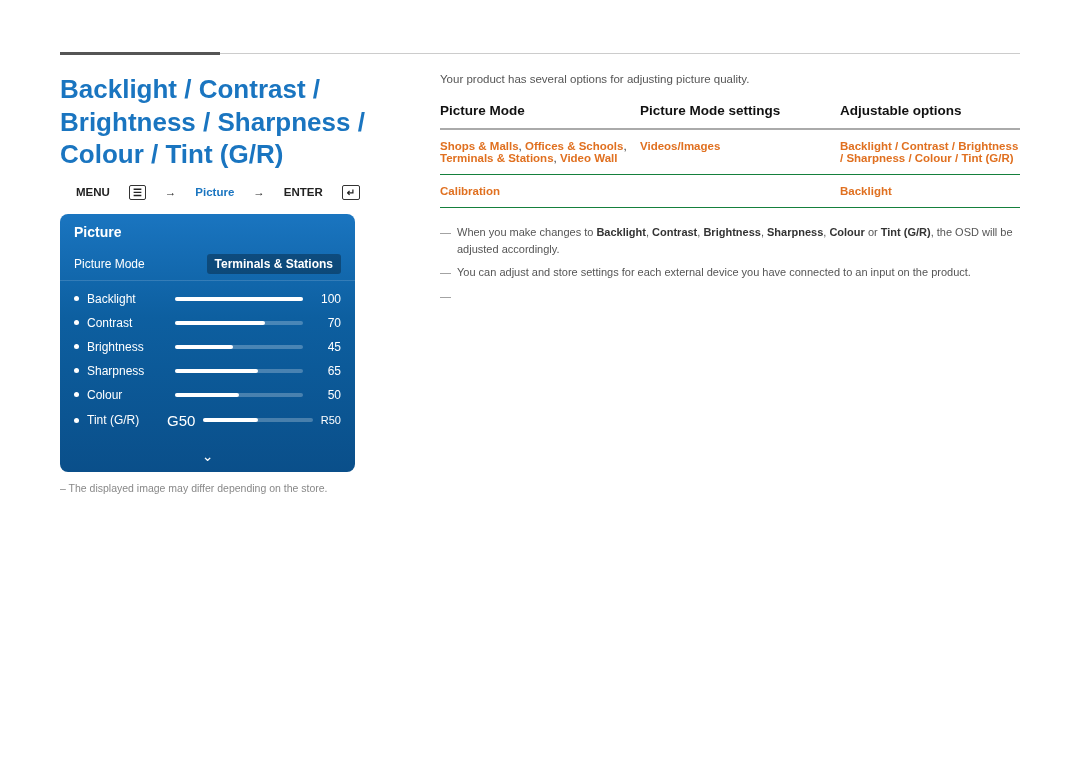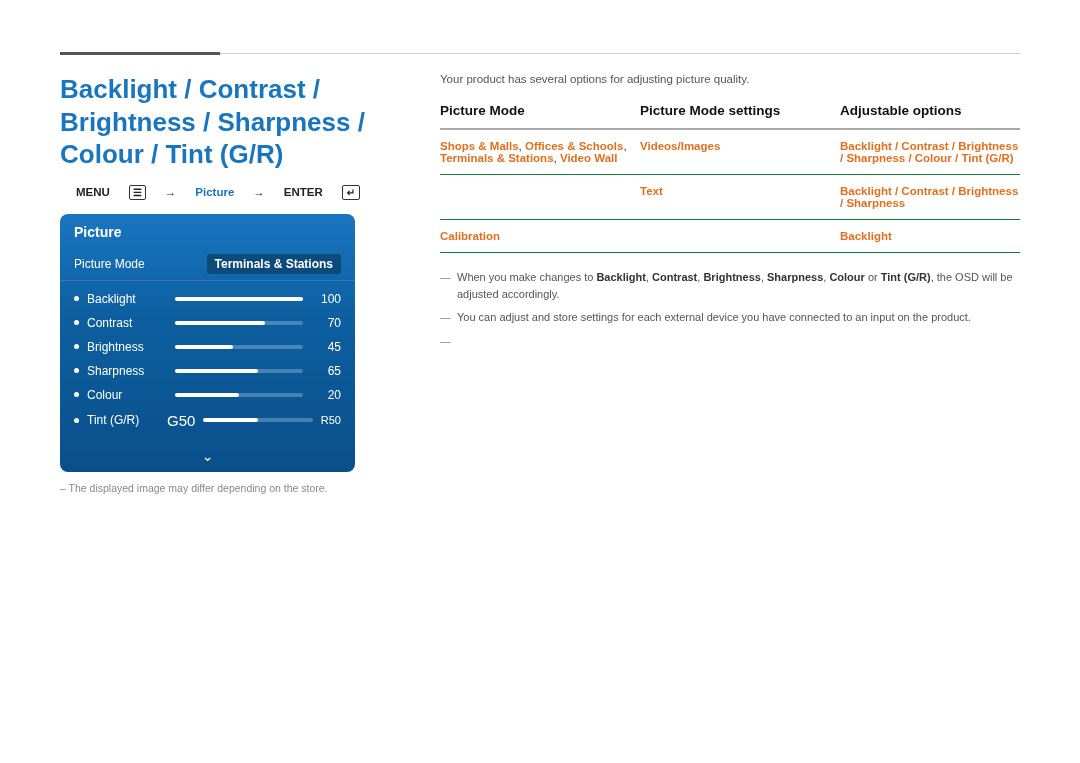--- a/index.html
+++ b/index.html
@@ -345,21 +345,21 @@
             </div>
             <span class="osd-item-value">65</span>
           </div>
 
           <div class="osd-item">
             <div class="osd-item-dot"></div>
             <span class="osd-item-label">Colour</span>
             <div class="osd-slider-track">
               <div class="osd-slider-fill" style="width:50%"></div>
             </div>
-            <span class="osd-item-value">20</span>
+            <span class="osd-item-value">50</span>
           </div>
 
           <div class="osd-tint-row">
             <div class="osd-tint-dot"></div>
             <span class="osd-tint-label">Tint (G/R)</span>
             <span class="osd-tint-g">G50</span>
             <div class="osd-tint-slider">
               <div class="osd-tint-fill"></div>
             </div>
             <span class="osd-tint-r">R50</span>
@@ -395,29 +395,20 @@
               <span class="orange-bold">Terminals &amp; Stations</span><span>, </span><span class="orange-bold">Video Wall</span>
             </td>
             <td>
               <span class="orange-bold">Videos/Images</span>
             </td>
             <td>
               <span class="orange-link">Backlight / Contrast / Brightness / Sharpness / Colour / Tint (G/R)</span>
             </td>
           </tr>
 
-          <tr>
-            <td></td>
-            <td>
-              <span class="orange-bold">Text</span>
-            </td>
-            <td>
-              <span class="orange-link">Backlight / Contrast / Brightness / Sharpness</span>
-            </td>
-          </tr>
 
           <tr>
             <td>
               <span class="orange-bold">Calibration</span>
             </td>
             <td></td>
             <td>
               <span class="orange-link">Backlight</span>
             </td>
           </tr>

